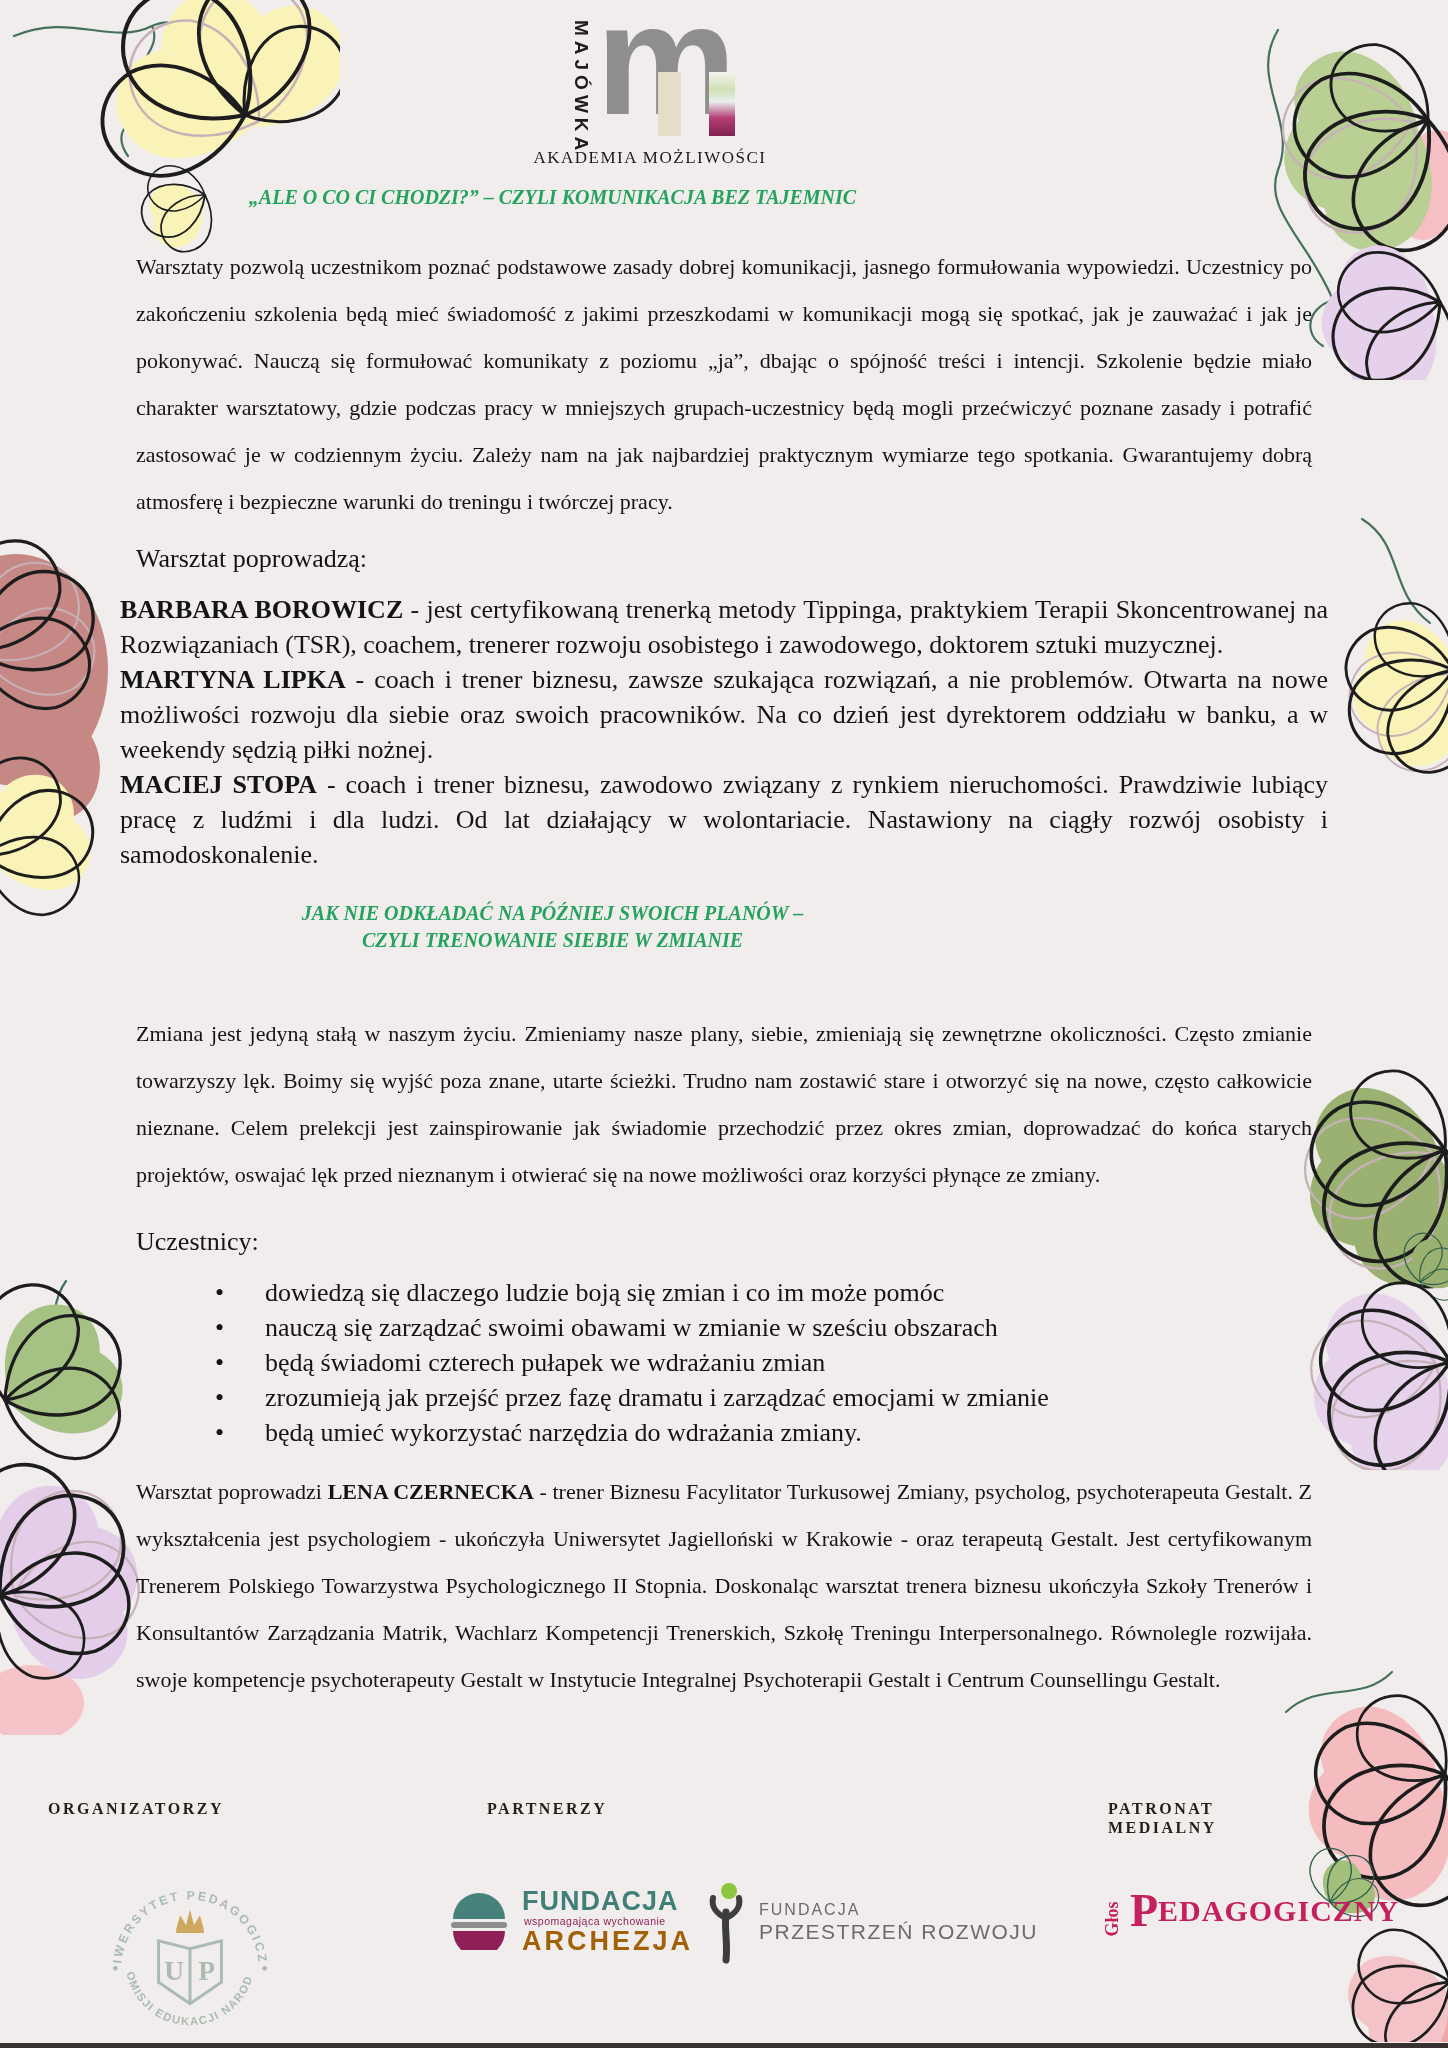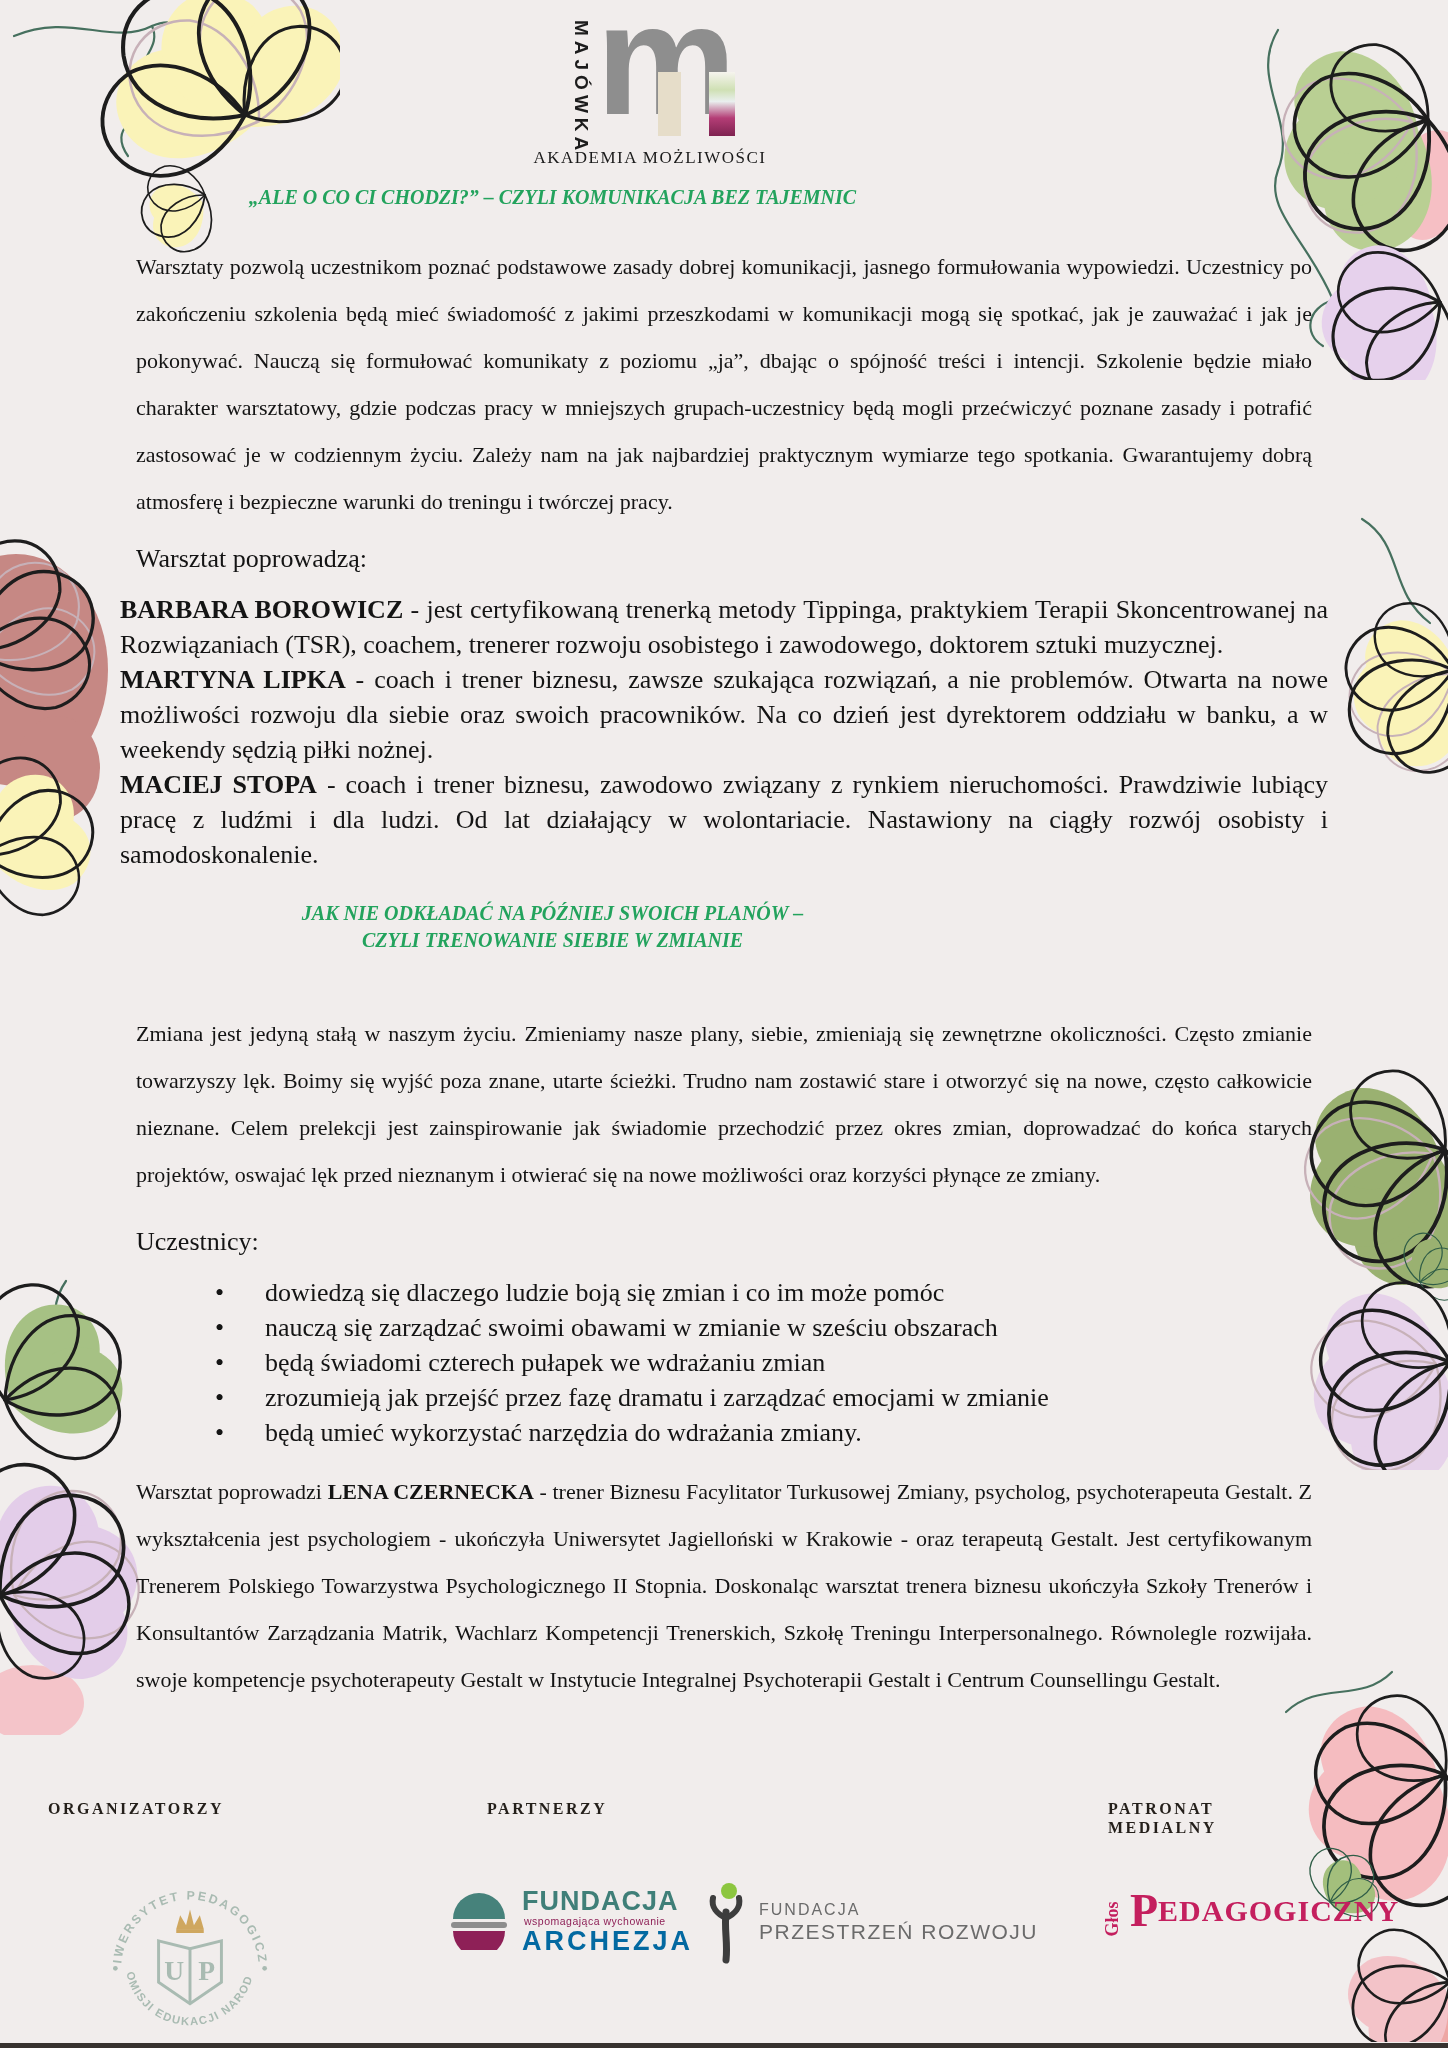--- a/index.html
+++ b/index.html
@@ -44,21 +44,21 @@
   
   footer{position:absolute;left:0;top:1790px;width:1312px;height:253px;z-index:2}
   .lbl{position:absolute;top:10px;font-family:"Liberation Serif",serif;font-weight:700;
       font-size:16px;letter-spacing:2.5px;color:#241f1a;transform:scaleY(1.1)}
   .lbl-org{left:48px}.lbl-part{left:487px}.lbl-patr{left:1108px}
   .up-logo{position:absolute;left:100px;top:88px;width:180px;height:165px}
   .arch-logo{position:absolute;left:450px;top:98px;display:flex;gap:14px;align-items:center}
   .arch-text{font-family:"Liberation Sans",sans-serif;line-height:1}
   .arch-l1{color:#3f7f78;font-weight:700;font-size:27px;letter-spacing:1px}
   .arch-l2{color:#8e2057;font-size:10.5px;margin:1px 0 1px 2px;letter-spacing:.5px}
-  .arch-l3{color:#0369a1;font-weight:700;font-size:27px;letter-spacing:3px}
+  .arch-l3{color:#a16207;font-weight:700;font-size:27px;letter-spacing:3px}
   .prz-logo{position:absolute;left:703px;top:92px;display:flex;gap:10px}
   .prz-text{font-family:"Liberation Sans",sans-serif;color:#6b6b6b;padding-top:18px;line-height:1.2}
   .prz-l1{font-size:16px;letter-spacing:2px}
   .prz-l2{font-size:21px;letter-spacing:1.5px}
   .glos{position:absolute;left:1106px;top:96px;width:260px;height:60px;color:#c41f5e}
   .glos-vert{position:absolute;left:-12px;top:24px;transform:rotate(-90deg);
       font-weight:700;font-size:18px;line-height:18px}
   .glos-main{position:absolute;left:24px;top:0;font-weight:700;white-space:nowrap}
   .glos-initial{font-size:46px;line-height:50px;vertical-align:top}
   .glos-rest{font-size:30px;line-height:50px;letter-spacing:1px}

